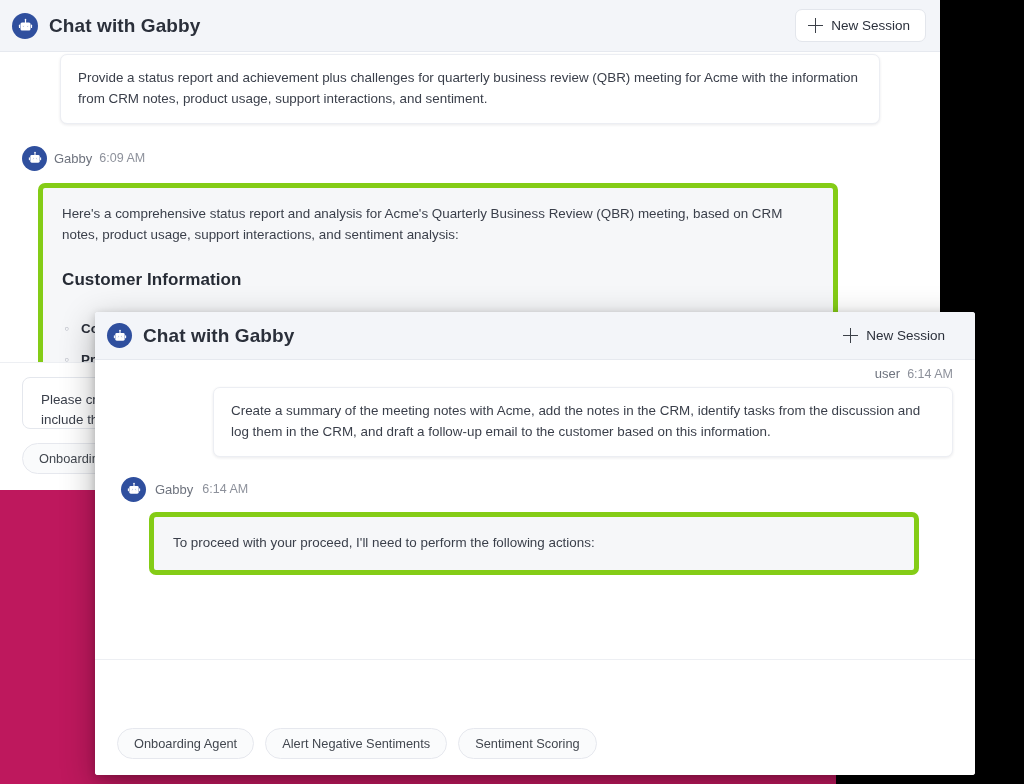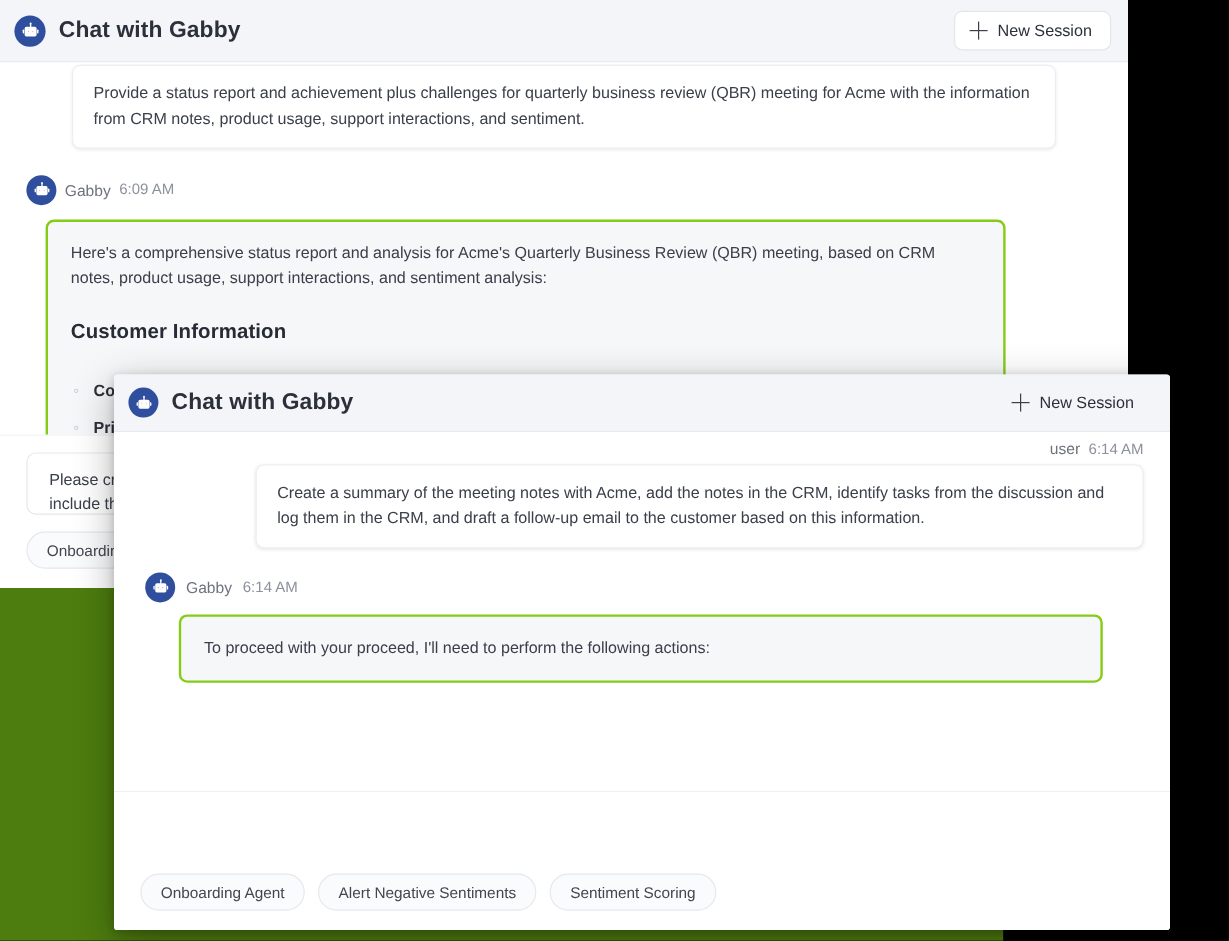--- a/index.html
+++ b/index.html
@@ -2,21 +2,21 @@
 <html><head>
 <meta charset="utf-8">
 <style>
   * { box-sizing: border-box; margin: 0; padding: 0; }
   html, body {
     width: 1024px; height: 784px;
     background: #000000;
     font-family: "Liberation Sans", sans-serif;
     overflow: hidden;
   }
-  #stage { position: relative; width: 836px; height: 784px; background: #4d7c0f; }
+  #stage { position: relative; width: 836px; height: 784px; background: #be185d; }
 
   
   .window {
     position: absolute;
     background: #ffffff;
     overflow: hidden;
     display: flex;
     flex-direction: column;
   }
   .win-header {
@@ -75,21 +75,21 @@
   .bubble-user {
     background: #ffffff;
     border: 1px solid #eceef3;
     border-radius: 7px;
     box-shadow: 0 1px 3px rgba(20,25,40,.09);
     padding: 13px 17px;
     font-size: 13.4px; line-height: 1.55; color: #3a3f4a;
   }
   .bubble-bot {
     background: #f6f7f9;
-    border: 2px solid #84cc16;
+    border: 5px solid #84cc16;
     border-radius: 7px;
     padding: 15px 19px 17px 19px;
     font-size: 13.4px; line-height: 1.58; color: #3a3f4a;
   }
   .bubble-bot p { margin: 0; }
   .bot-h2 {
     font-size: 17px; font-weight: 700; color: #262b35;
     margin: 22px 0 24px 0; letter-spacing: .1px;
   }
   .bot-ul { list-style: none; margin: 0; padding: 0; }

